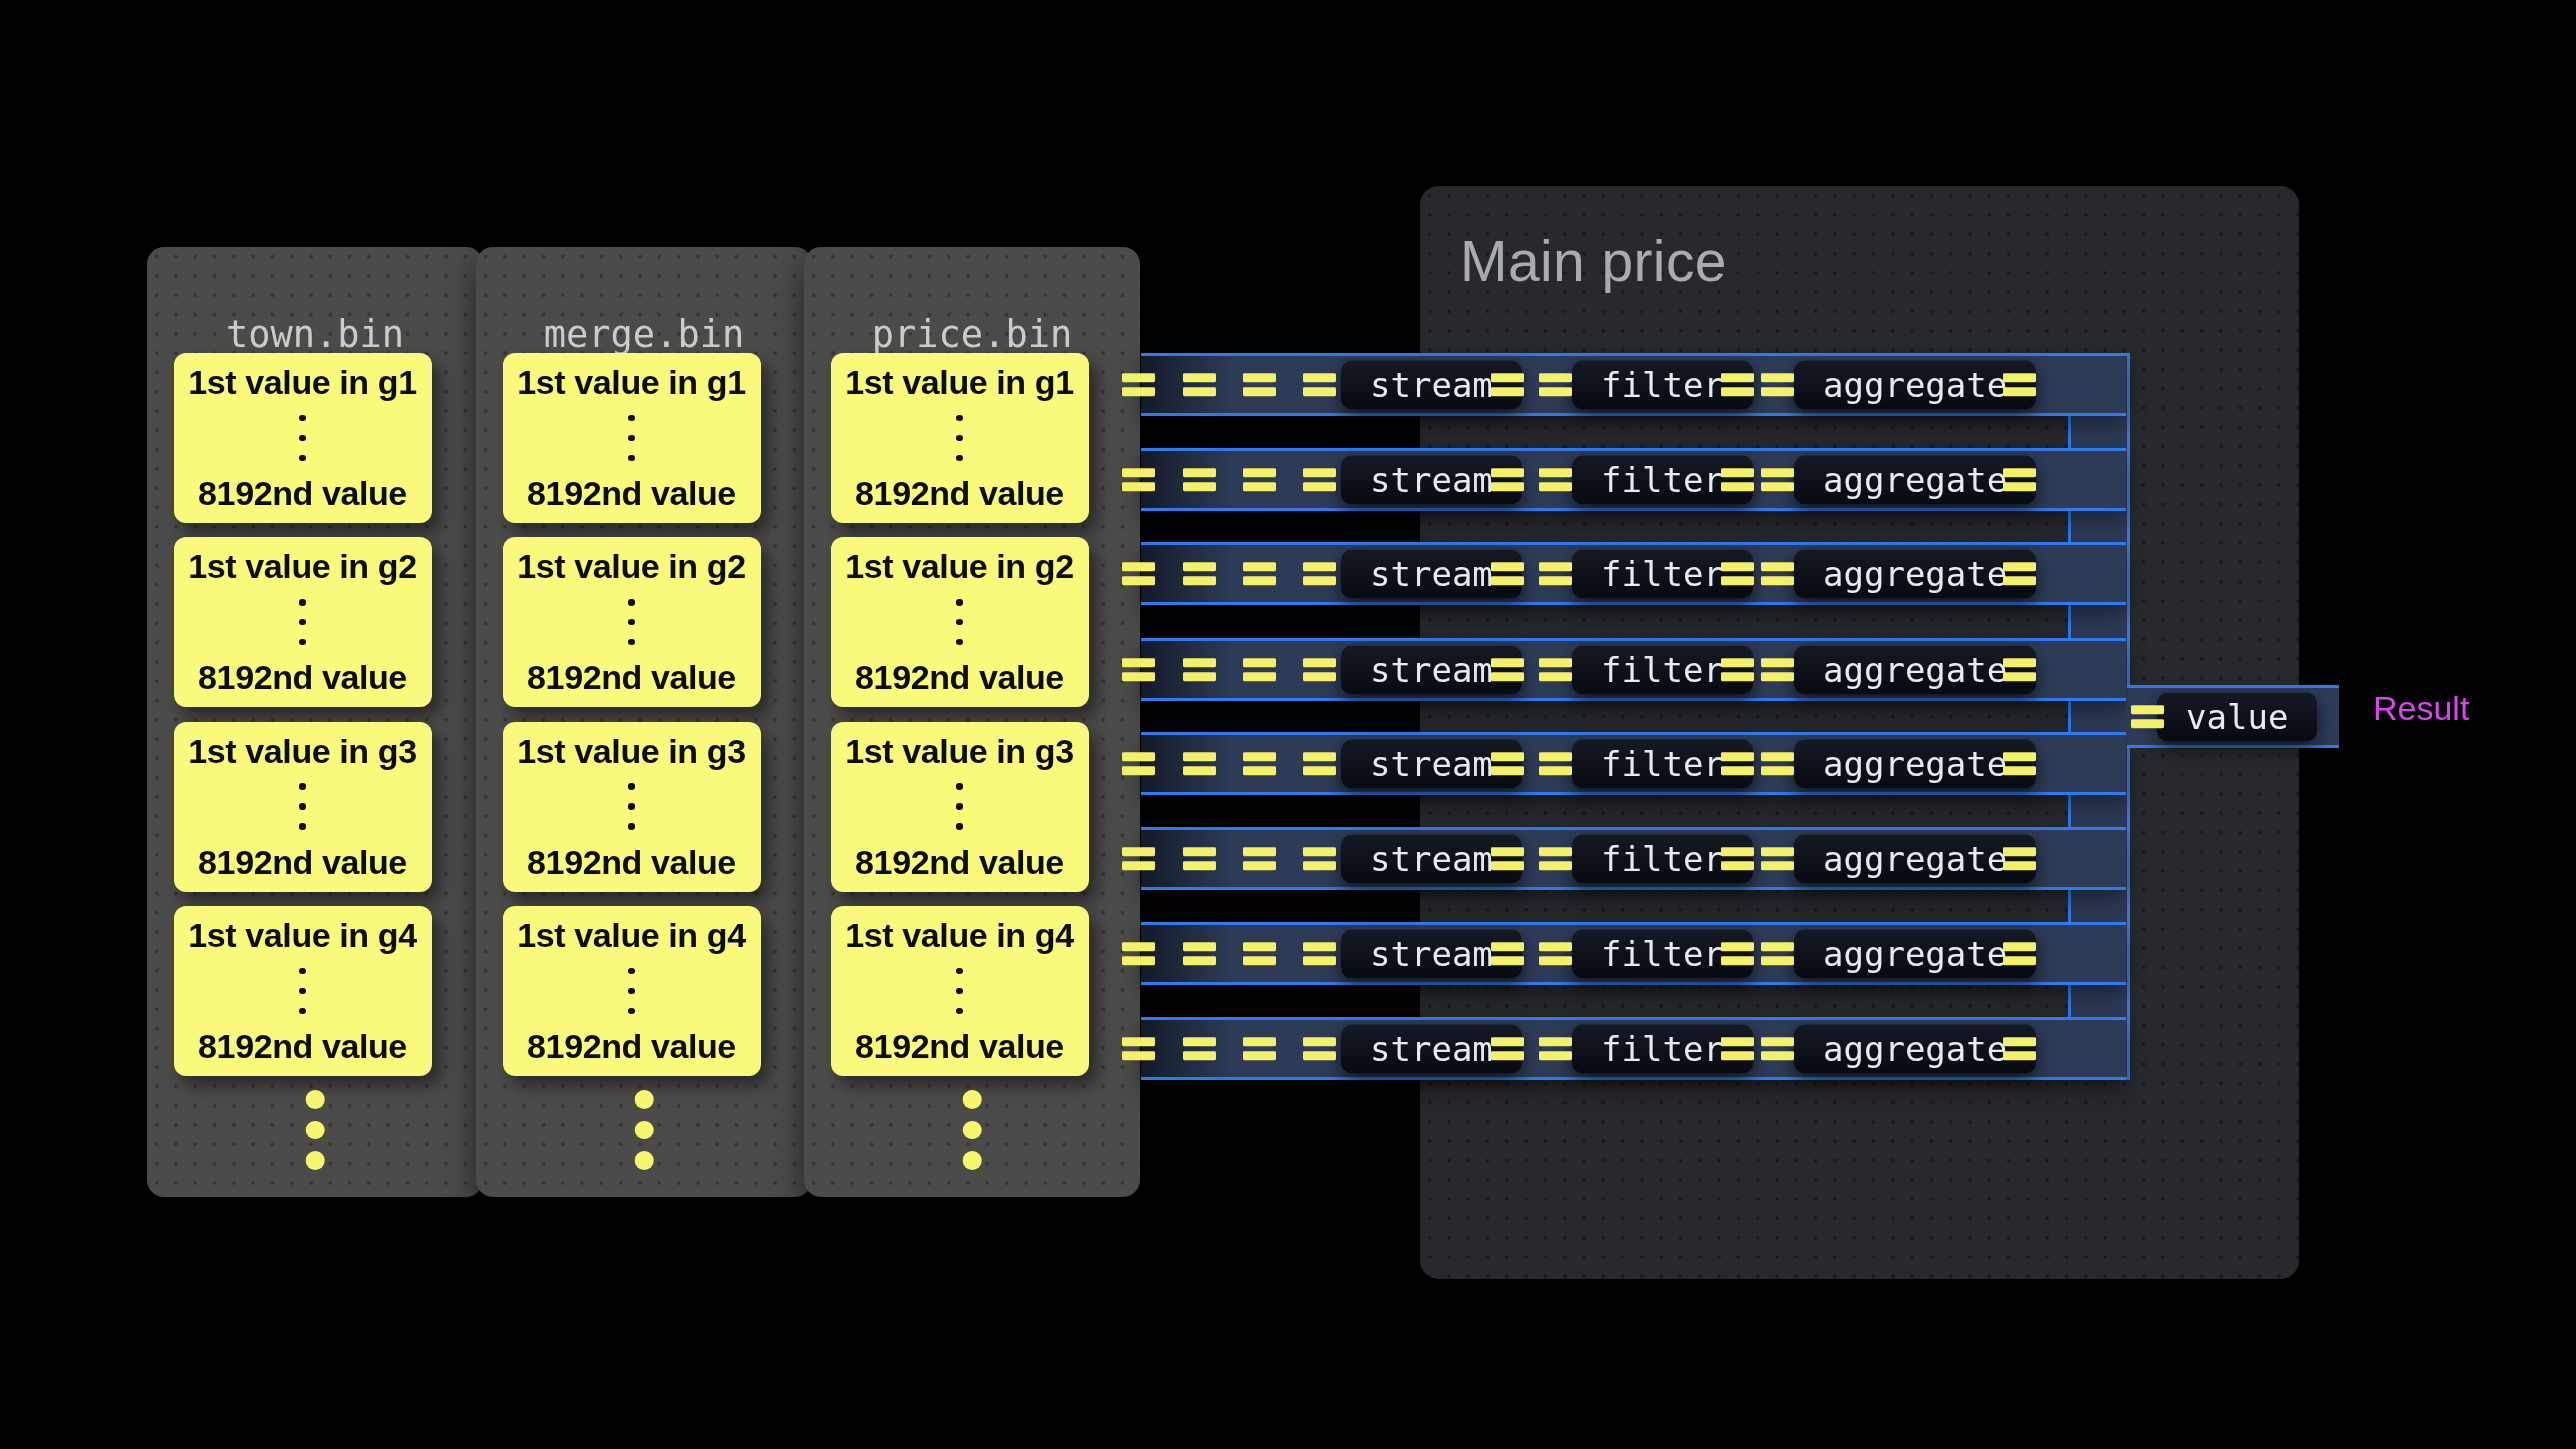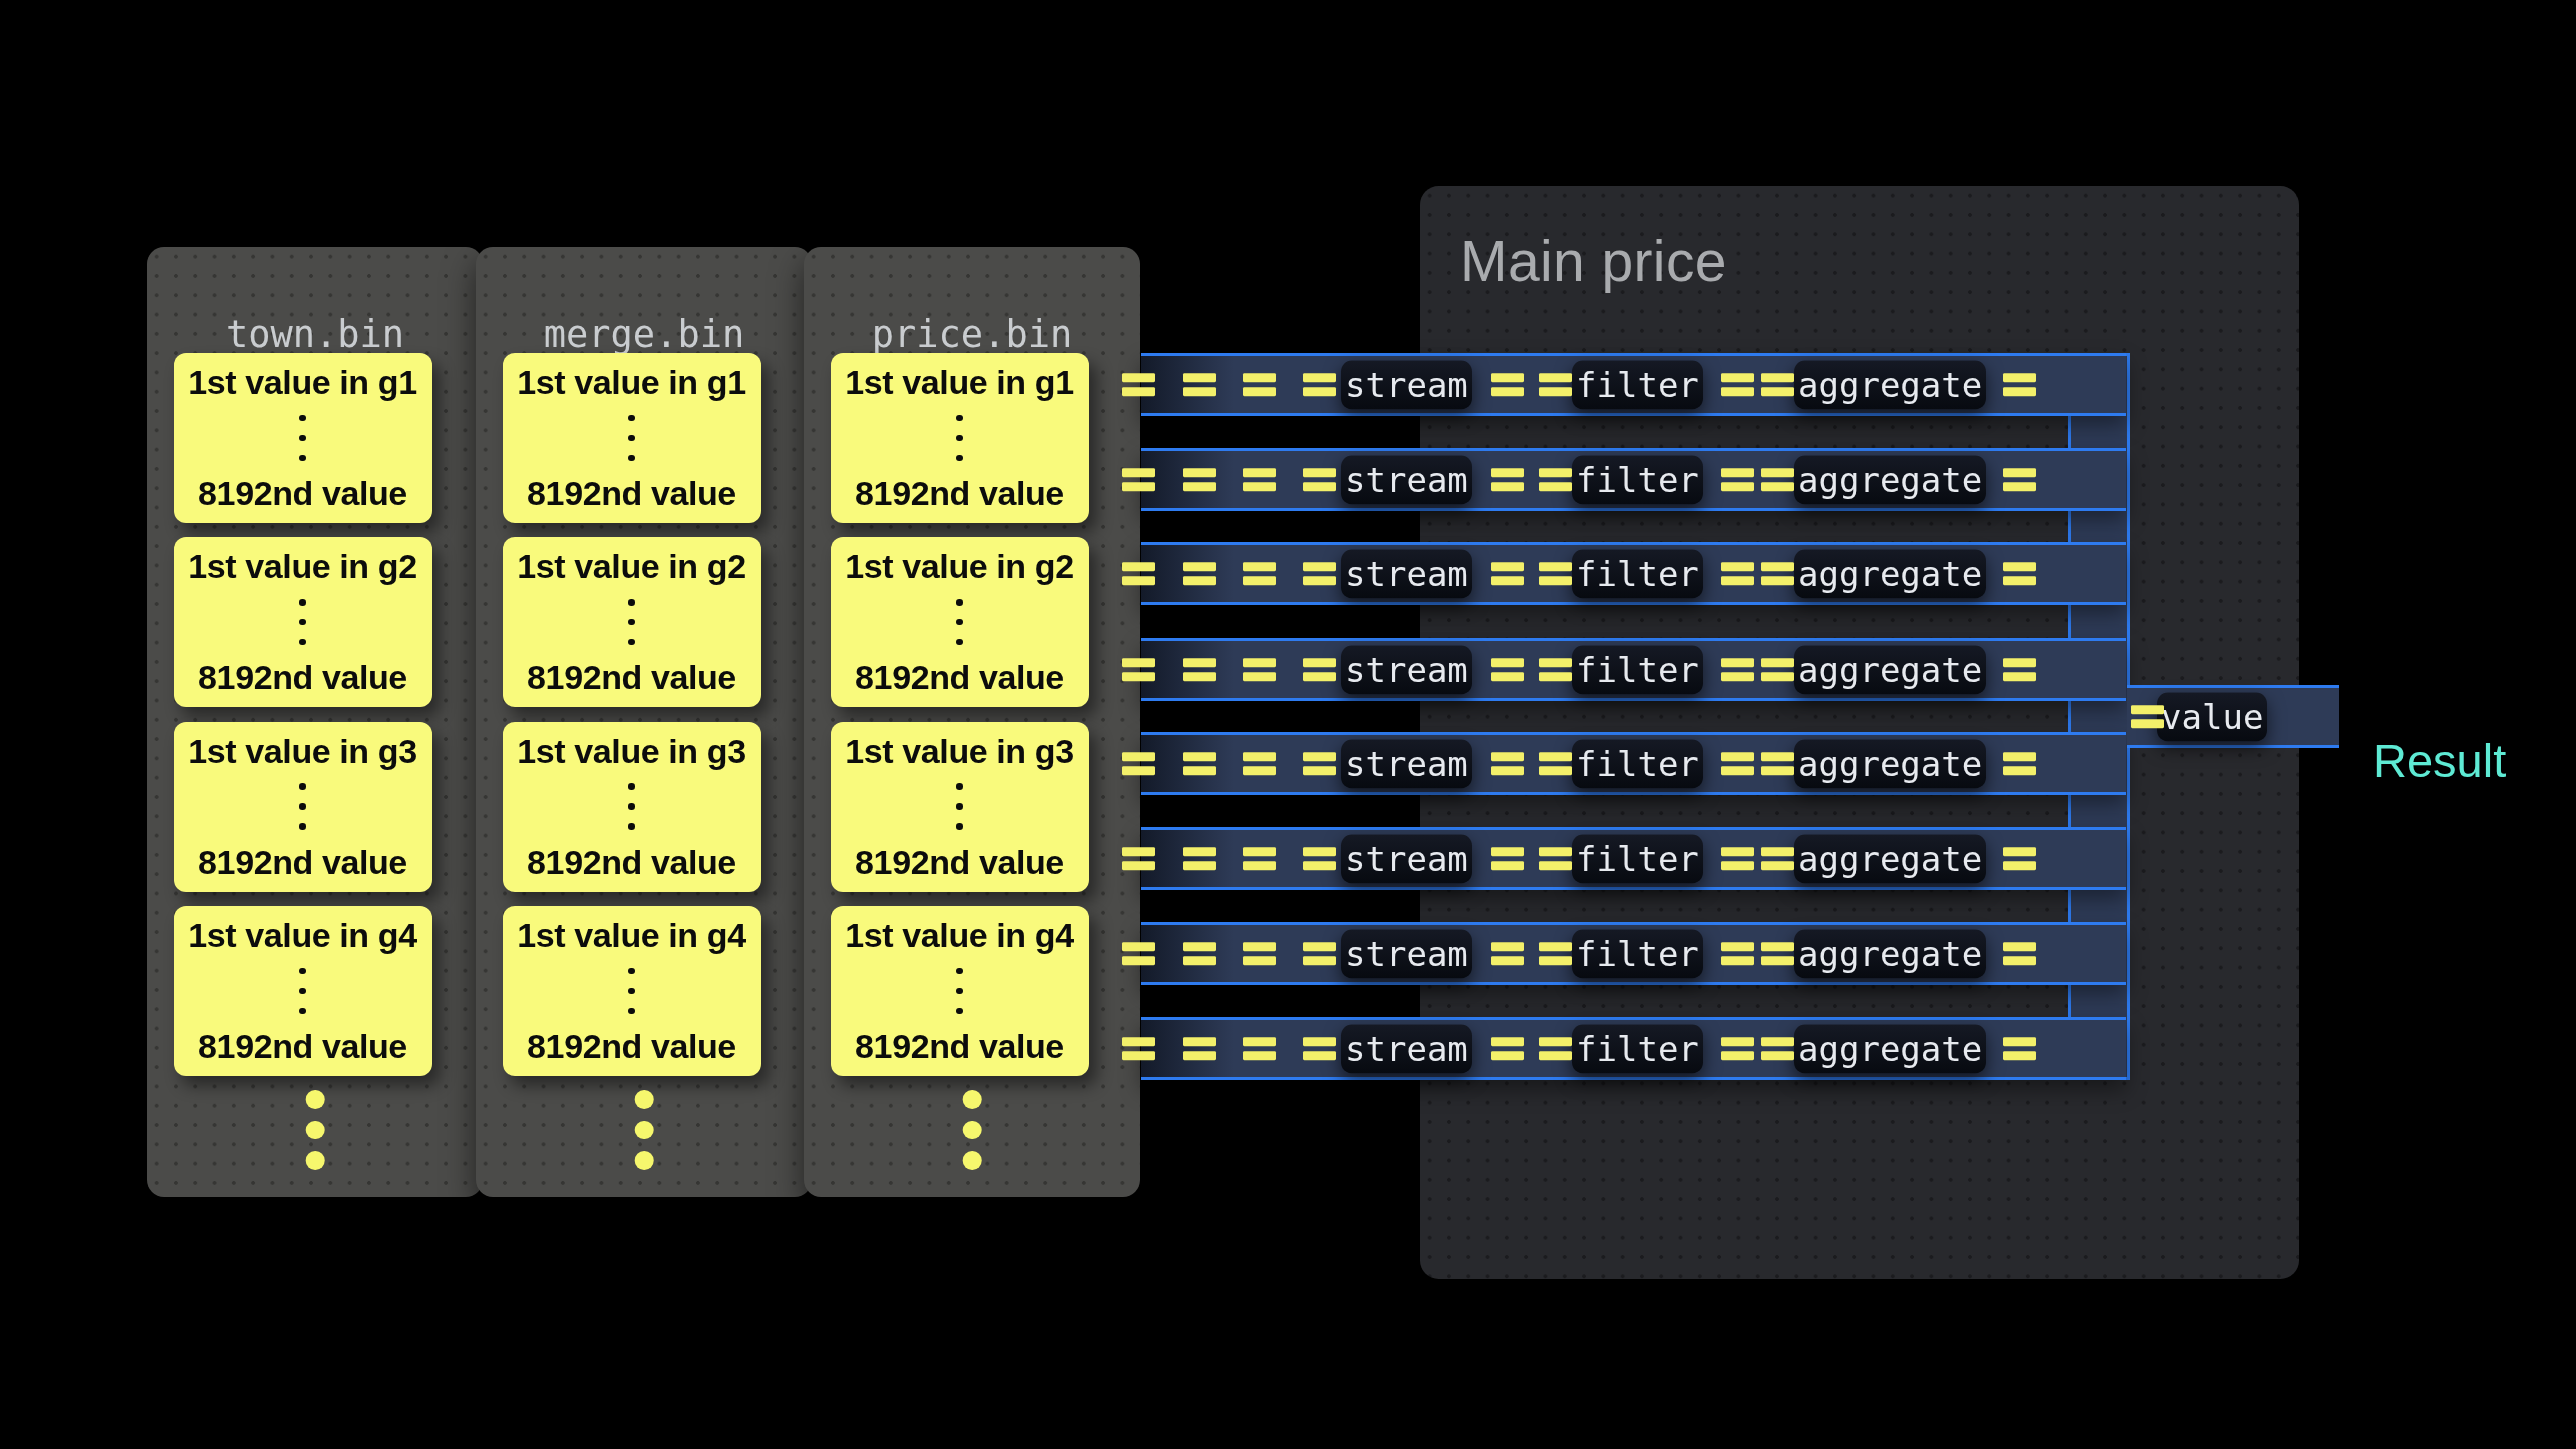--- a/index.html
+++ b/index.html
@@ -43,26 +43,26 @@
         background:linear-gradient(90deg,#131a29 0px,#2e3b57 93px,#2e3b57 100%);
         box-shadow:0 10px 20px rgba(0,0,0,.4);z-index:3;}
   .merge-band{left:2127px;top:685px;width:212px;height:63px;box-sizing:border-box;
         border-top:3.6px solid #2e7bf0;border-bottom:3.6px solid #2e7bf0;
         background:#2e3b57;z-index:4;}
   .eq{position:absolute;top:50%;transform:translateY(-50%);width:33px;z-index:6;}
   .eq::before,.eq::after{content:"";display:block;height:9.3px;border-radius:1.4px;
         background:#f3f06a;}
   .eq::before{margin-bottom:5px;}
   .chip{position:absolute;top:50%;transform:translateY(-50%);height:49px;z-index:5;
-        display:inline-flex;align-items:center;padding:0 4px;border-radius:10.7px;
+        display:inline-flex;align-items:center;padding:0 29px;border-radius:10.7px;
         background:linear-gradient(180deg,#151924 0%,#070a10 100%);
         box-shadow:0 7.2px 17px rgba(0,0,0,.6);
         font-family:"DejaVu Sans Mono",monospace;font-size:34px;color:#e7eaef;
         white-space:nowrap;}
-  .result{left:2373px;top:689px;font-size:47px;font-weight:500;color:#5eead4;z-index:4;margin-top:44px;}
+  .result{left:2373px;top:689px;font-size:34px;font-weight:500;color:#d946ef;z-index:4;}
 </style>
 </head>
 <body>
 
 <div class="abs mem">
   <div class="mem-title">Main price</div>
 </div>
 
 <div class="abs spine"></div>
 

